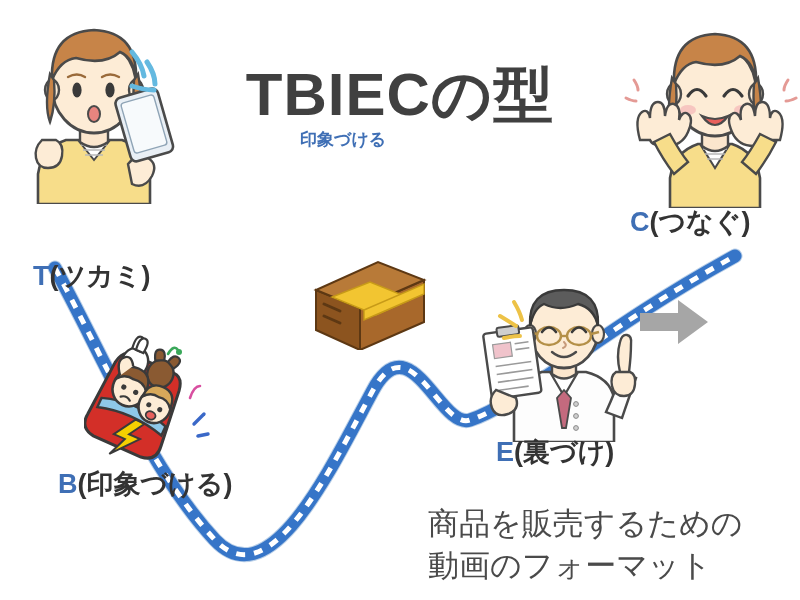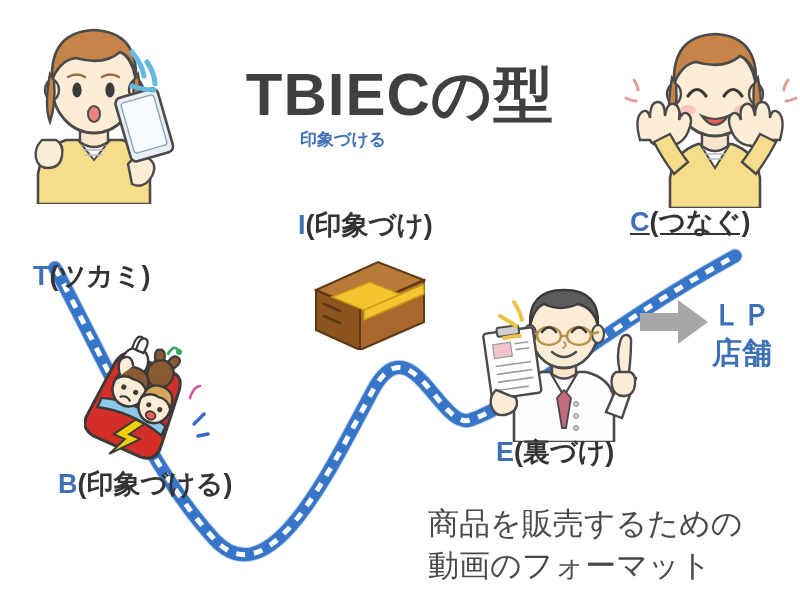--- a/index.html
+++ b/index.html
@@ -57,21 +57,21 @@
     font-size: 17px;
     font-weight: bold;
     color: #3f6fb5;
     line-height: 1.36;
     white-space: nowrap;
   }
   #label-t { left: 14px;  top: 258px; margin-left: 19px; }
   #label-b { left: 58px;  top: 466px; }
   #label-i { left: 298px; top: 207px; }
   #label-e { left: 496px; top: 434px; }
-  #label-c { left: 630px; top: 204px; text-decoration: underline; }
+  #label-c { left: 630px; top: 204px; }
   #note-i  { left: 300px; top: 128px; }
 
   #lp-text {
     left: 712px; top: 296px;
     font-size: 30px;
     font-weight: bold;
     color: #3f6fb5;
     line-height: 1.28;
     text-align: left;
     white-space: nowrap;
@@ -309,29 +309,24 @@
   </svg>
 
   <div class="abs blue-note" id="note-i">
     <div>印象づける</div>
   </div>
 
   <div class="abs label" id="label-t"><span class="key">T</span><span>(ツカミ)</span></div>
 
   <div class="abs label" id="label-b"><span class="key">B</span><span>(印象づける)</span></div>
 
-  <div class="abs label" id="label-i"><span class="key">I</span><span>(印象づけ)</span></div>
 
   <div class="abs label" id="label-e"><span class="key">E</span><span>(裏づけ)</span></div>
 
   <div class="abs label" id="label-c"><span class="key">C</span><span>(つなぐ)</span></div>
 
-  <div class="abs" id="lp-text">
-    <div>ＬＰ</div>
-    <div>店舗</div>
-  </div>
 
   <div class="abs" id="caption">
     <div>商品を販売するための</div>
     <div>動画のフォーマット</div>
   </div>
 
 </div>
 
 </body></html>

